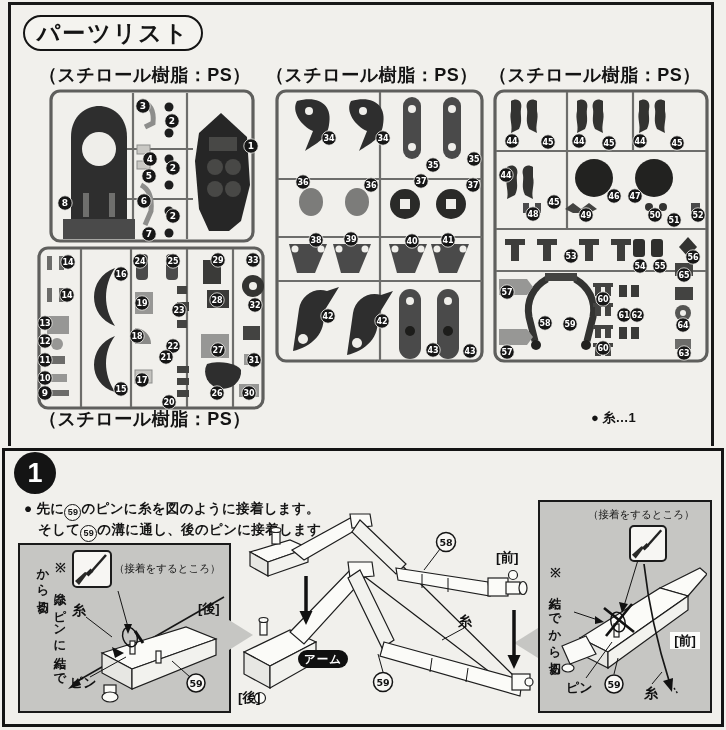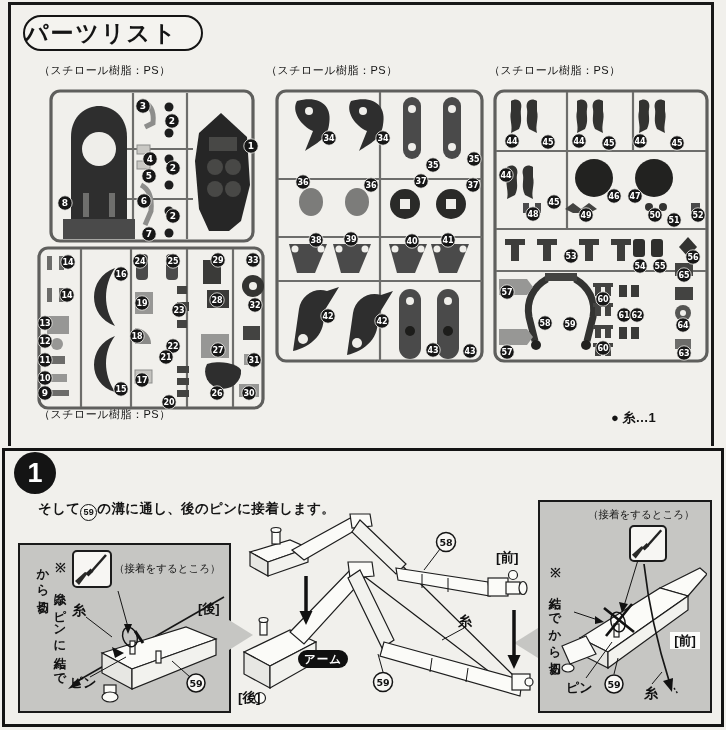--- a/index.html
+++ b/index.html
@@ -4,23 +4,23 @@
 <style>
   html,body{margin:0;padding:0;}
   #page{position:relative;width:726px;height:730px;background:#f1f0ec;overflow:hidden;
         font-family:"Liberation Sans",sans-serif;color:#141414;}
   .abs{position:absolute;}
   
   .top-frame{left:8px;top:2px;width:706px;height:444px;box-sizing:border-box;
              border-left:3px solid #181818;border-top:3px solid #181818;border-right:3px solid #181818;}
   .title-box{left:20px;top:12px;width:180px;height:36px;box-sizing:border-box;
              border:2.5px solid #141414;border-radius:18px;background:#f4f3ef;
-             display:flex;align-items:center;
+             display:flex;align-items:center;justify-content:center;
              font-size:23px;font-weight:bold;letter-spacing:2px;}
-  .mat-label{font-size:11px;font-weight:400;letter-spacing:.5px;white-space:nowrap;}
+  .mat-label{font-size:18px;font-weight:700;letter-spacing:.5px;white-space:nowrap;}
   .thread-note{font-size:13px;font-weight:600;}
   .badge-c{fill:#161616;stroke:#f1f0ec;stroke-width:.8;}
   .badge-t{fill:#ffffff;font-family:"DejaVu Sans",sans-serif;font-weight:bold;font-size:9px;text-anchor:middle;}
   .badge-t.two{font-size:8px;}
   .runner{stroke:#5f5f5d;stroke-width:3.2;fill:none;}
   .runner2{stroke:#6d6d6b;stroke-width:2.2;fill:none;}
   .dark{fill:#2e2e2e;}
   .mid{fill:#4a4a4a;}
   .lite{fill:#979795;}
   
@@ -61,21 +61,21 @@
   <div class="abs top-frame">
 
     <div class="abs title-box" style="left:12px;top:10px;">
       <span>パーツリスト</span>
     </div>
 
     <div class="abs mat-label" style="left:28px;top:58px;">（スチロール樹脂：PS）</div>
     <div class="abs mat-label" style="left:255px;top:58px;">（スチロール樹脂：PS）</div>
     <div class="abs mat-label" style="left:478px;top:58px;">（スチロール樹脂：PS）</div>
     <div class="abs mat-label" style="left:28px;top:402px;">（スチロール樹脂：PS）</div>
-    <div class="abs thread-note" style="left:600px;top:404px;text-align:center;">● 糸…1</div>
+    <div class="abs thread-note" style="left:580px;top:404px;text-align:center;">● 糸…1</div>
 
     <svg class="abs" style="left:32px;top:84px;" width="218" height="158" viewBox="0 0 218 158">
       <rect x="8" y="2" width="202" height="150" rx="9" class="runner"></rect>
       <line x1="90" y1="4" x2="90" y2="150" class="runner2"></line>
       <line x1="144" y1="4" x2="144" y2="150" class="runner2"></line>
       <line x1="84" y1="60" x2="150" y2="60" class="runner2"></line>
       <line x1="84" y1="110" x2="150" y2="110" class="runner2"></line>
 
       <path class="dark" d="M28,130 L28,48 C28,26 44,17 56,17 C68,17 84,26 84,48 L84,130 Z"></path>
       <circle cx="56" cy="60" r="17" fill="#efeeea"></circle>
@@ -463,20 +463,24 @@
     </svg>
   </div>
 
   <div class="abs step-box"></div>
 
   <div class="abs step-circle">
     <span>1</span>
   </div>
 
   <div class="abs instr">
+    <span>
+      <span>●</span>
+      <span>先に</span><span class="circnum">59</span><span>のピンに糸を図のように接着します。</span>
+    </span>
     <span class="indent">
       <span>そして</span><span class="circnum">59</span><span>の溝に通し、後のピンに接着します。</span>
     </span>
   </div>
 
   <div class="abs inset inset-left" style="position:absolute;">
     <div class="abs vnote" style="left:14px;top:14px;height:148px;">※ 糸はピンに結んで
 から切る。</div>
     <div class="abs brush-box" style="left:52px;top:5px;width:40px;height:38px;">
       <svg width="36" height="34" viewBox="0 0 36 34">

